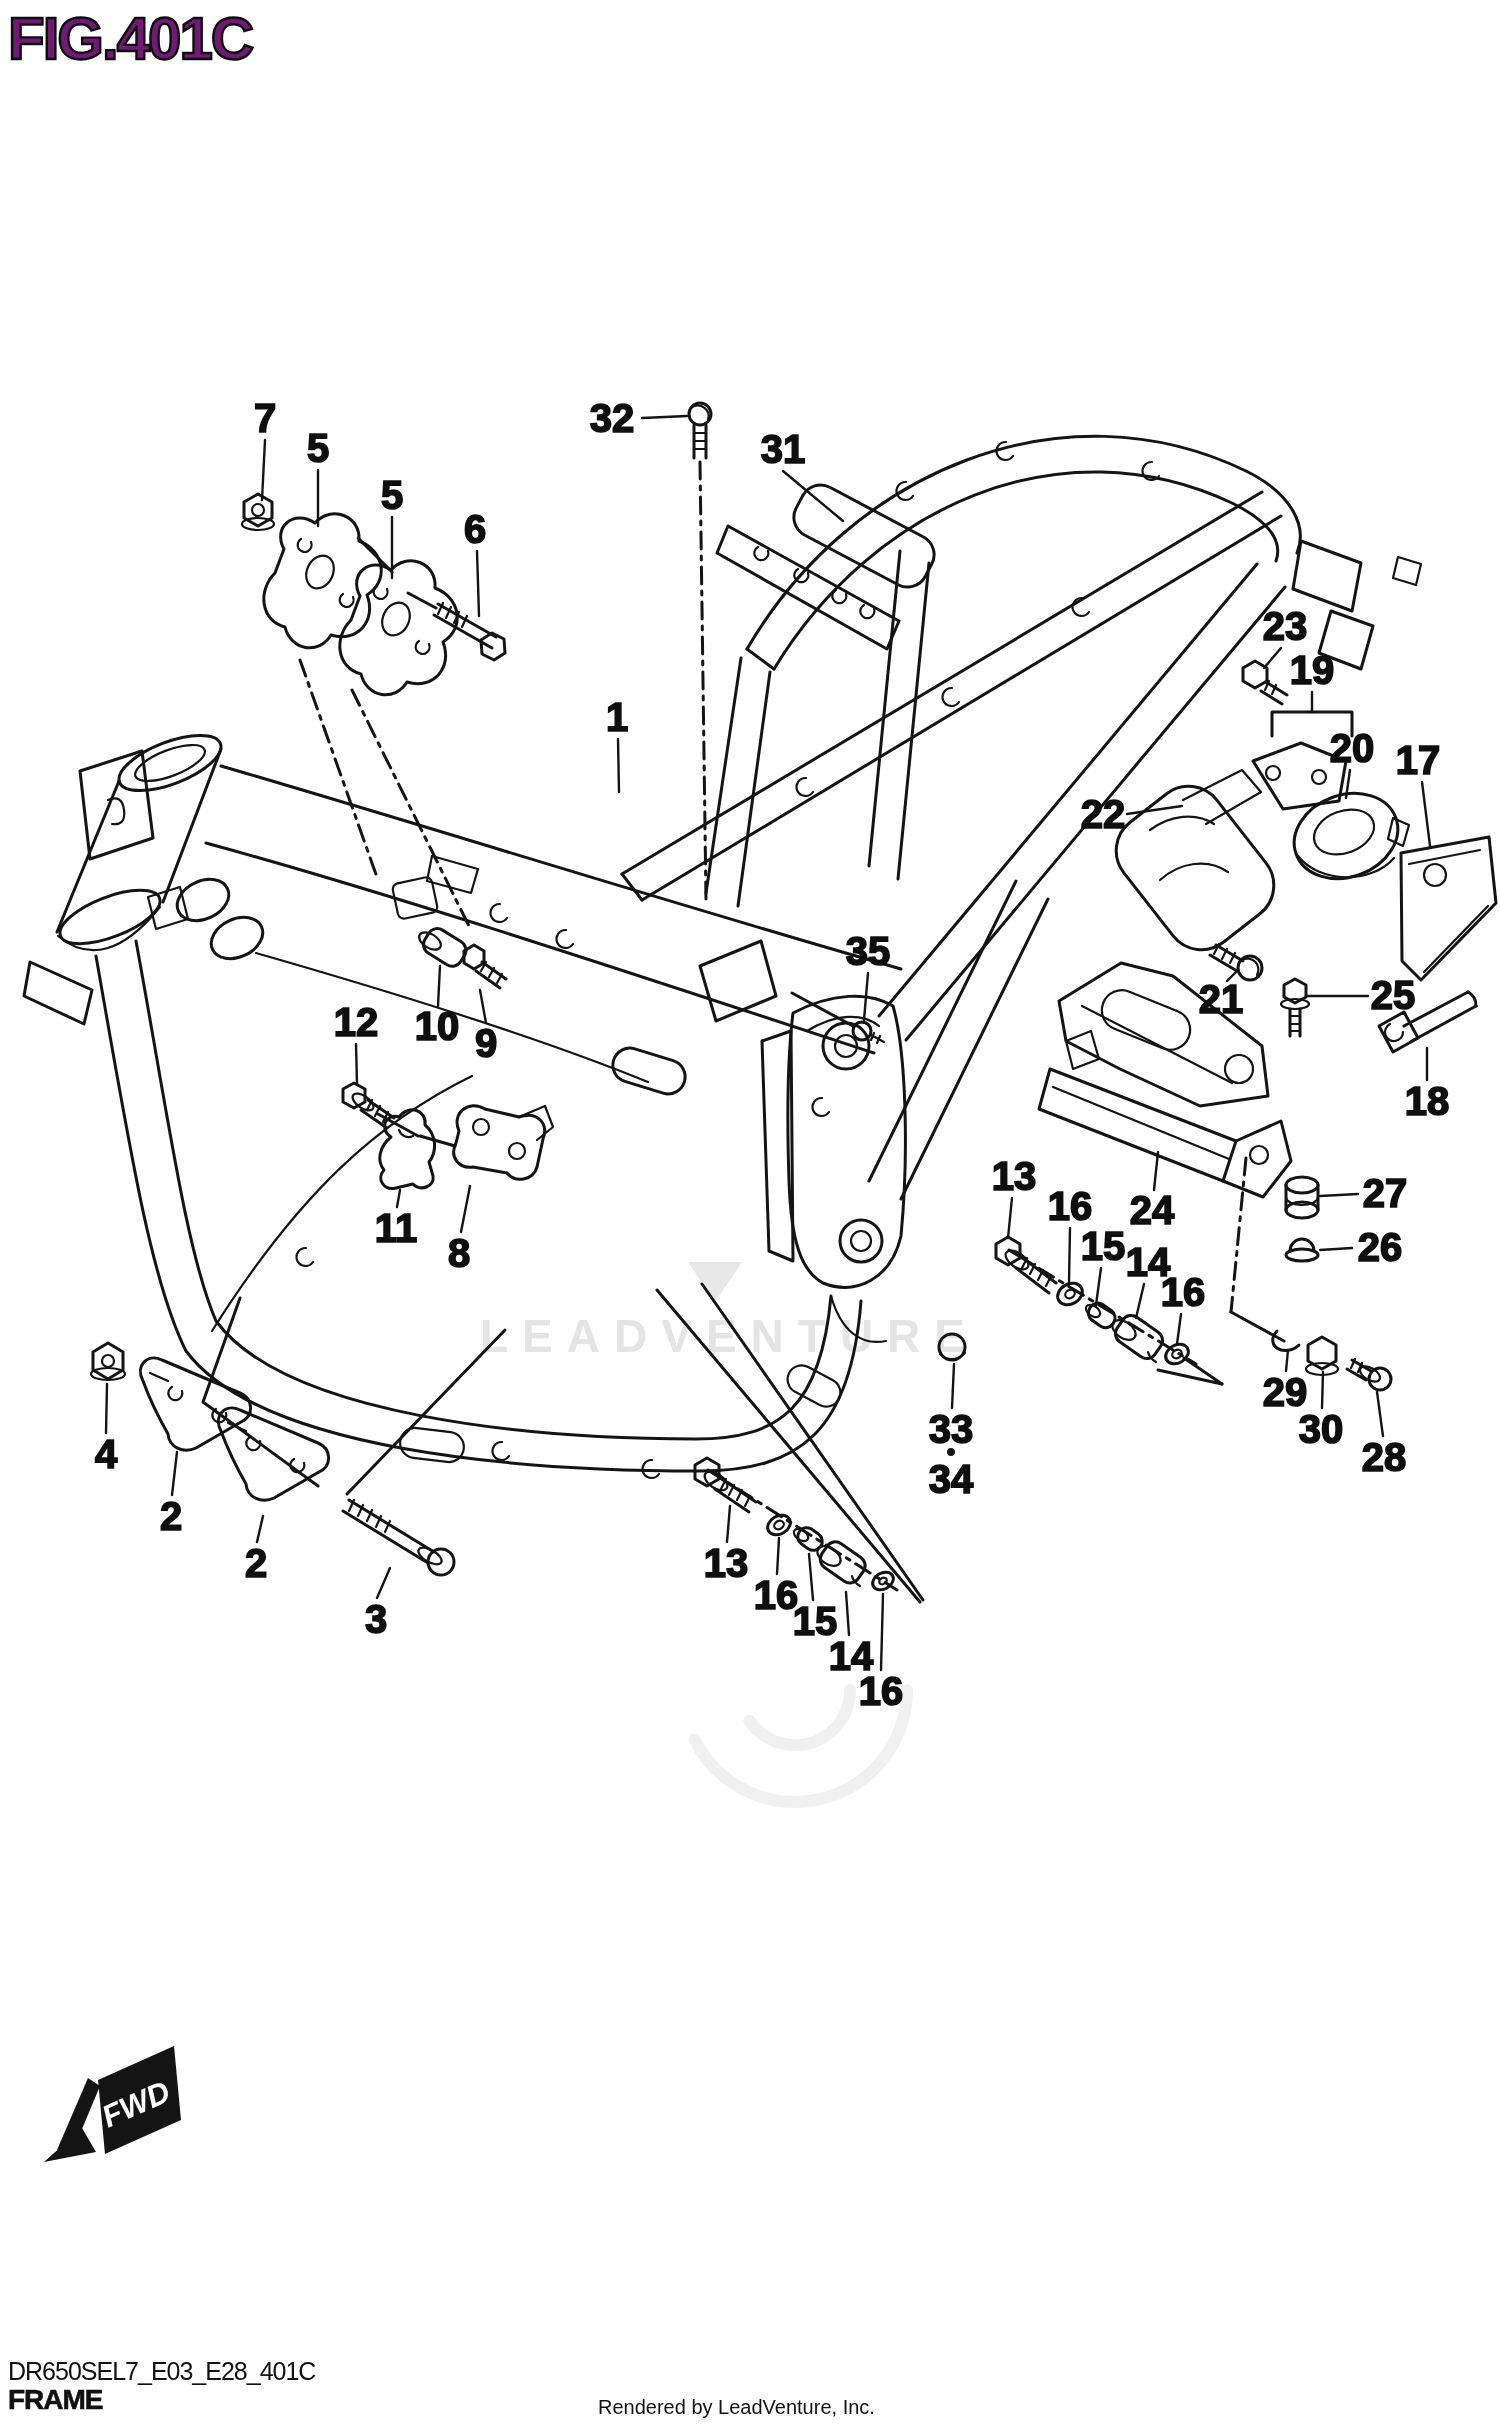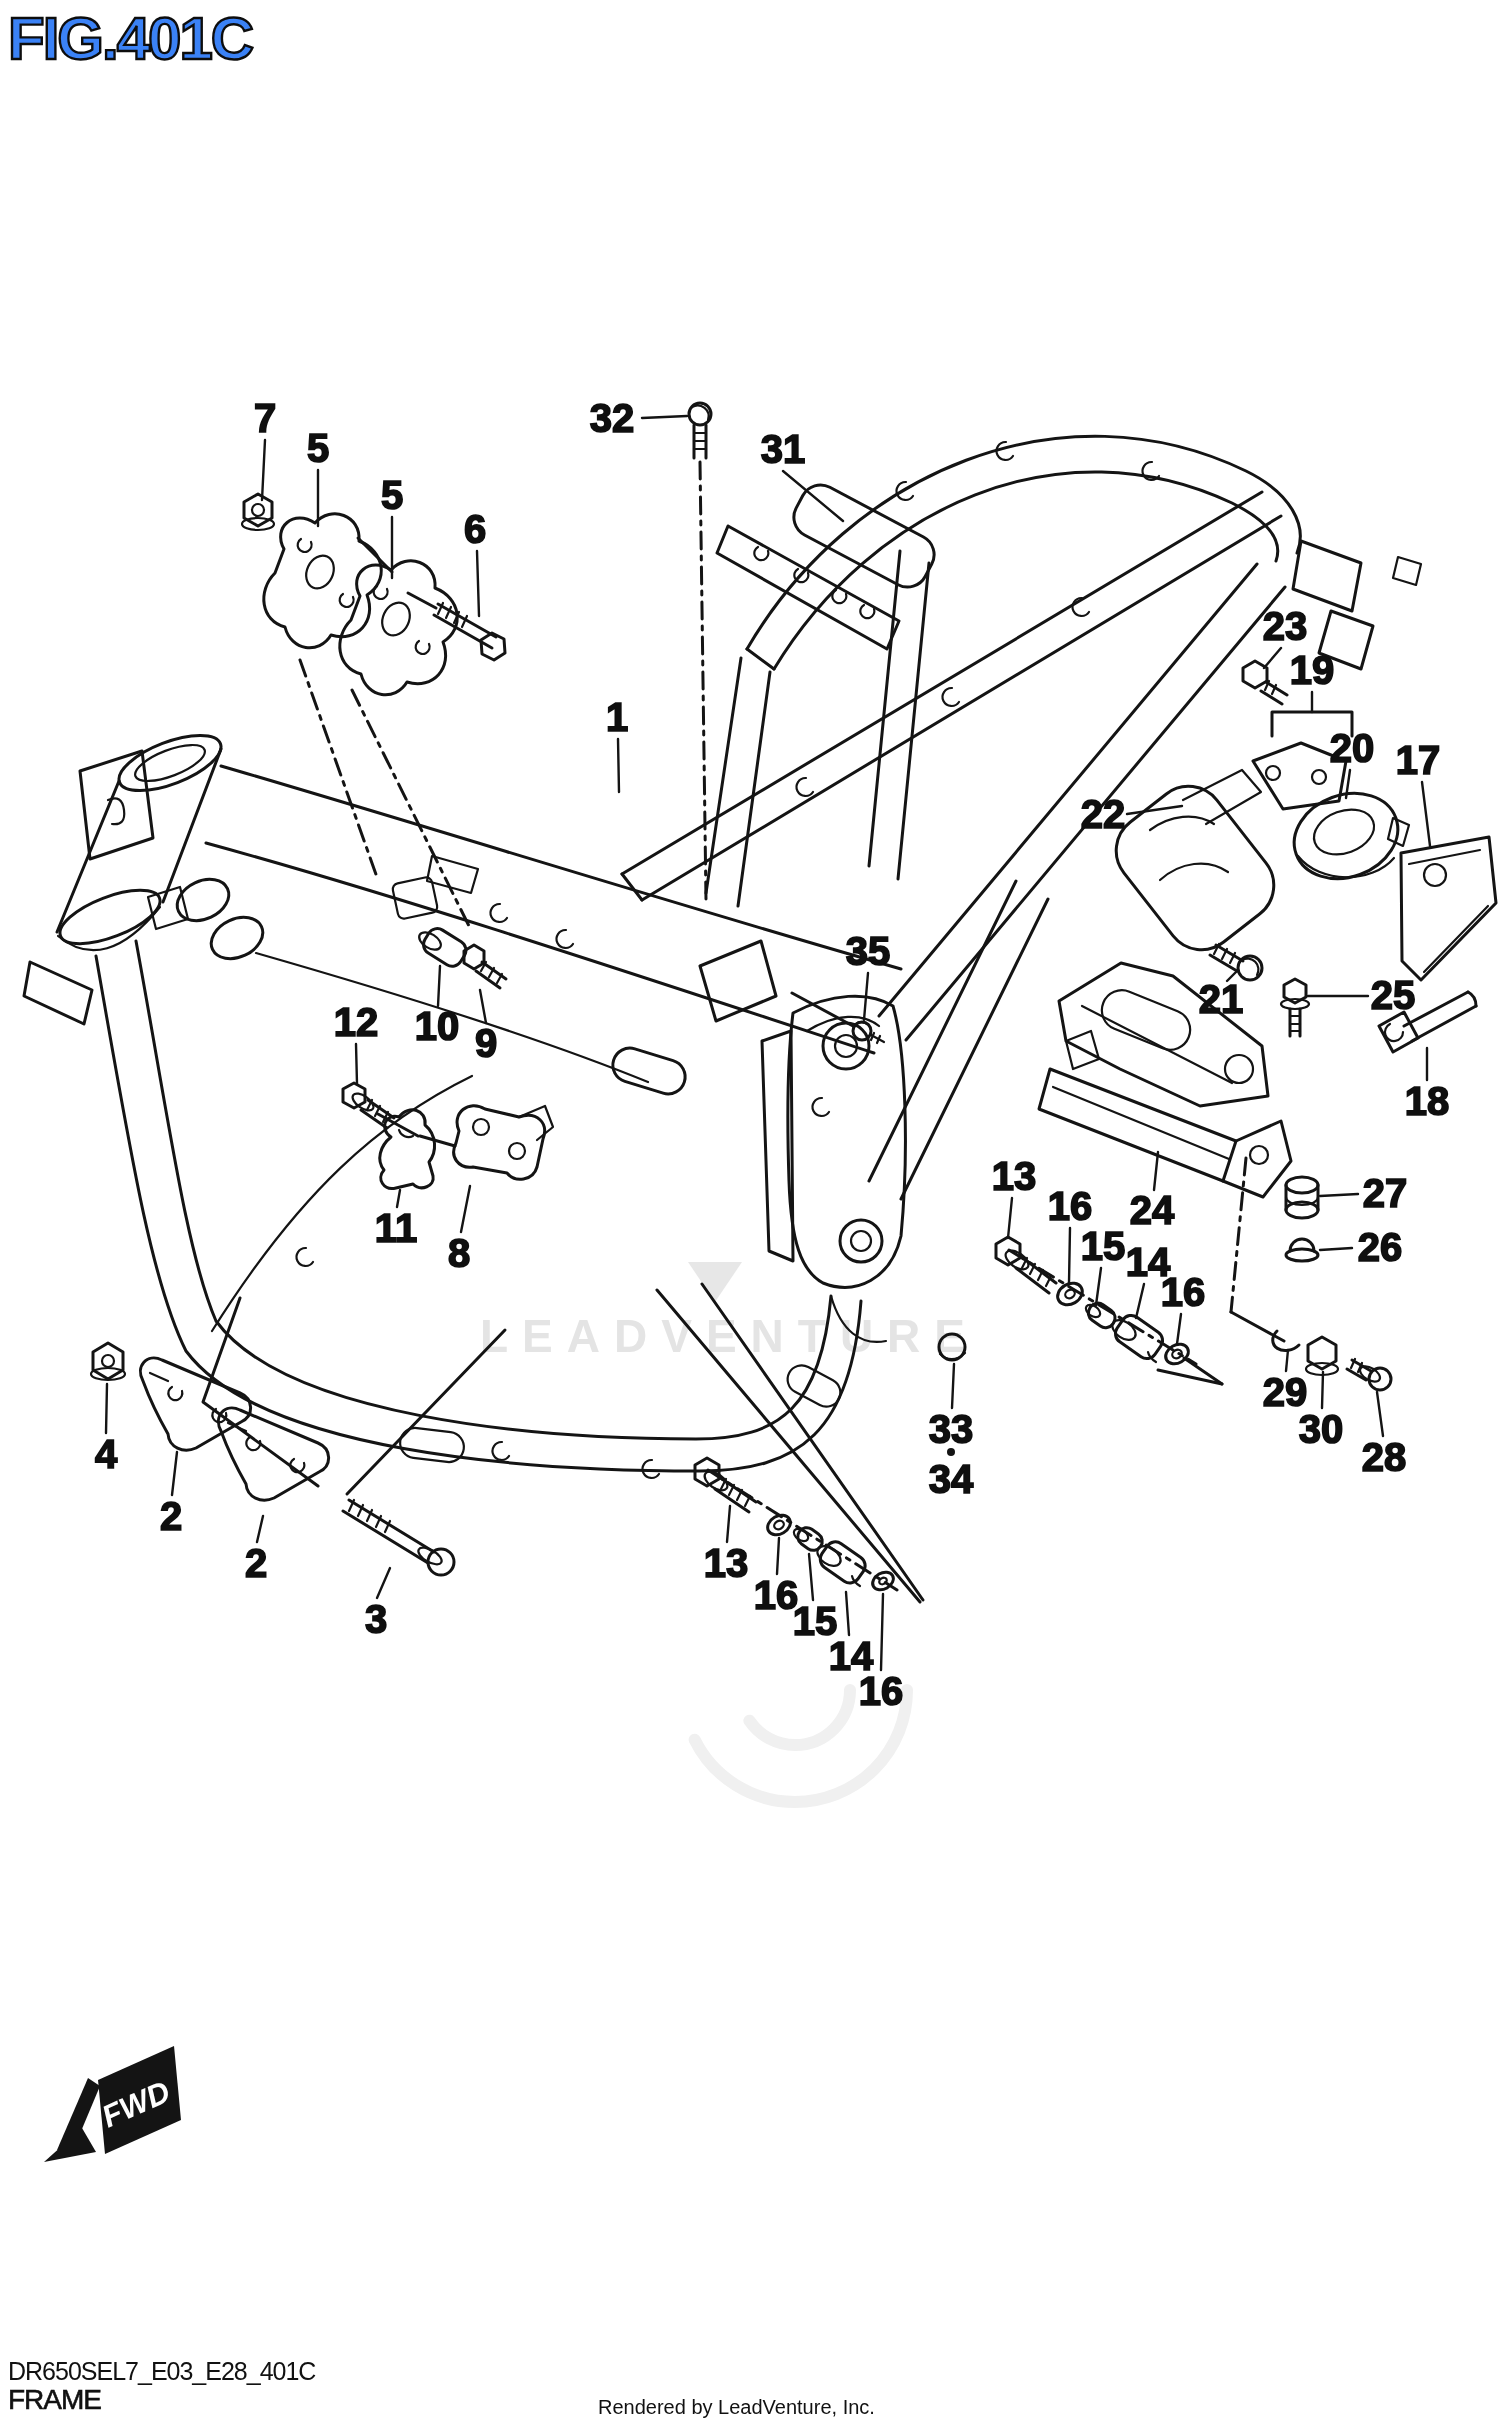--- a/index.html
+++ b/index.html
@@ -1,37 +1,37 @@
 <!DOCTYPE html>
 <html><head>
 <meta charset="utf-8">
 <style>
   html,body{margin:0;padding:0;background:#fff;}
   .page{position:relative;width:1500px;height:2433px;background:#fff;overflow:hidden;
         font-family:"Liberation Sans",sans-serif;color:#111;}
   #title{position:absolute;left:8px;top:4px;font-size:60px;font-weight:bold;
-         letter-spacing:-2px;-webkit-text-stroke:2.4px #0d0d0d;color:#3b82f6;z-index:5;}
+         letter-spacing:-2px;-webkit-text-stroke:2.4px #0d0d0d;color:#701a75;z-index:5;}
   #diagram{position:absolute;left:0;top:0;z-index:2;}
   #diagram path,#diagram line,#diagram ellipse,#diagram circle,#diagram rect,#diagram polygon{
       fill:none;stroke:#141414;stroke-width:3;stroke-linecap:round;stroke-linejoin:round;}
   #diagram .mid{stroke-width:2.2;}
   #diagram .thin{stroke-width:1.5;}
   #diagram .dashdot{stroke-width:1.7;stroke-dasharray:17 7 4 7;}
   #diagram .leader{stroke-width:2.4;}
   #diagram .fill{fill:#141414;stroke:none;}
   #diagram .wmfill{fill:#e7e7e7;stroke:none;}
   #diagram .wmarc{stroke:#f0f0f0;stroke-width:12;}
   #diagram text.callout{font-family:"Liberation Sans",sans-serif;font-weight:bold;font-size:40px;
       fill:#0f0f0f;stroke:#0f0f0f;stroke-width:1.7px;paint-order:stroke;text-anchor:middle;}
   #diagram text.wm{font-family:"Liberation Sans",sans-serif;font-weight:bold;font-size:46px;
       fill:#e4e4e4;stroke:none;letter-spacing:14px;}
   #diagram text.fwd-text{font-family:"Liberation Sans",sans-serif;font-weight:bold;font-style:italic;
       font-size:31px;fill:#ffffff;stroke:none;}
   .footer-code{position:absolute;left:8px;top:2337px;font-size:25px;letter-spacing:-1px;z-index:5;margin-top:20px;}
-  .footer-name{position:absolute;left:8px;top:2384px;font-size:28px;font-weight:normal;
+  .footer-name{position:absolute;left:8px;top:2384px;font-size:28px;font-weight:bold;
                -webkit-text-stroke:0.6px #111;letter-spacing:-1px;z-index:5;}
   .footer-credit{position:absolute;left:598px;top:2396px;font-size:20px;z-index:5;}
 </style>
 </head>
 <body>
 
 <div class="page">
 
   <div id="title">FIG.401C</div>
 

